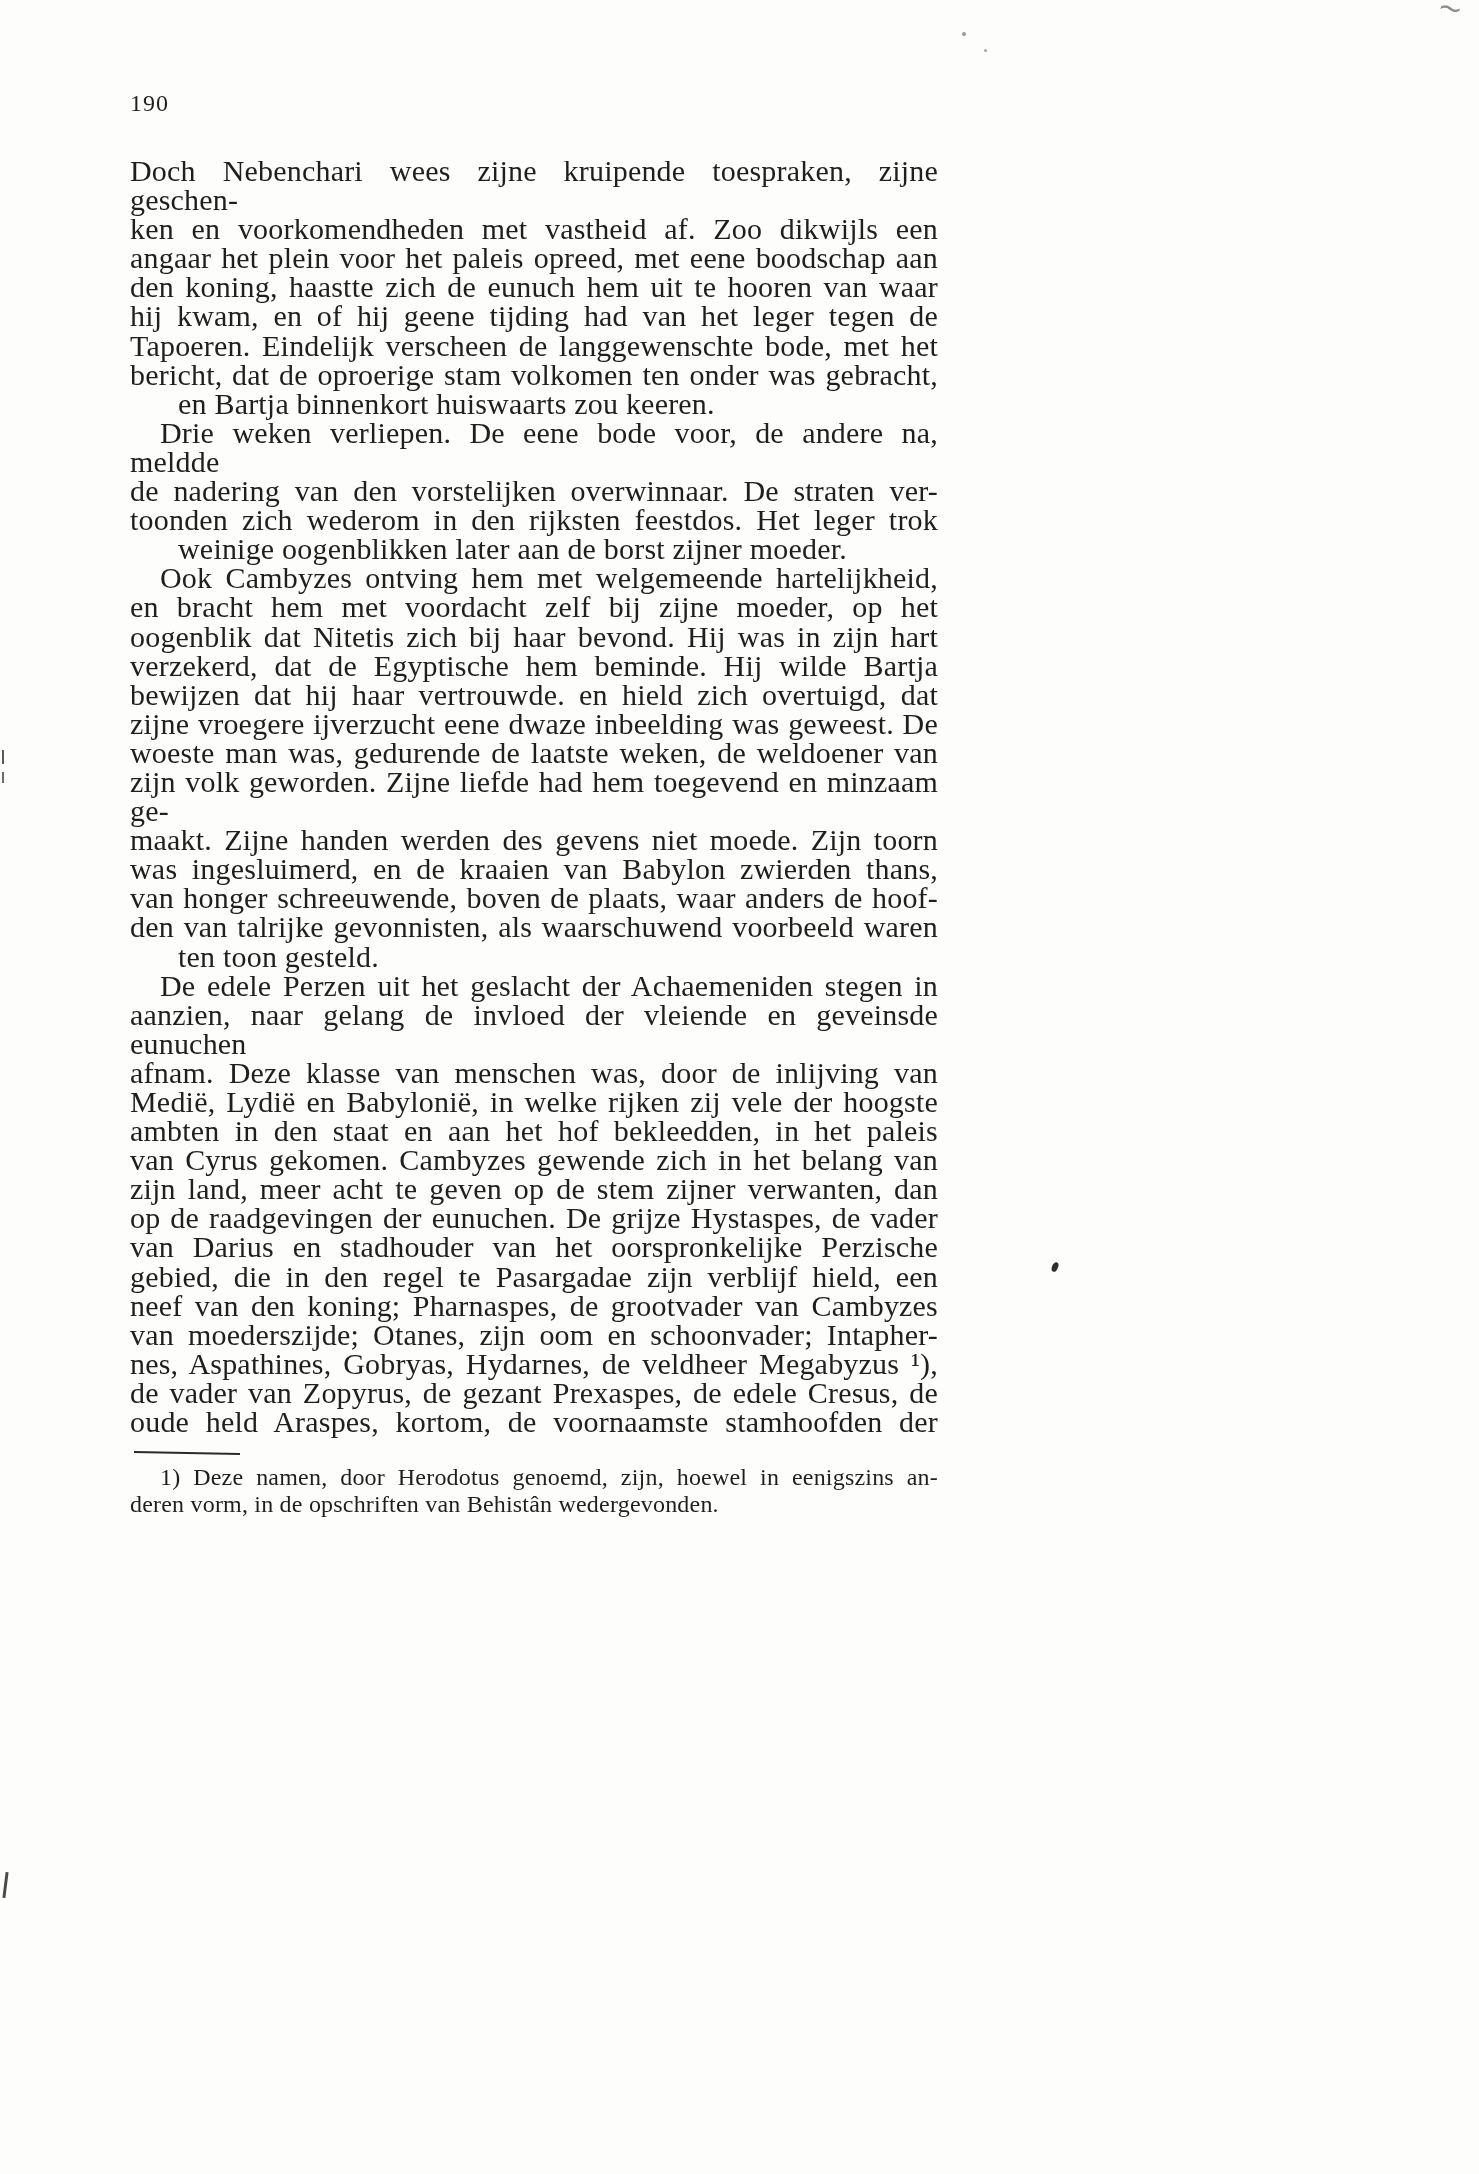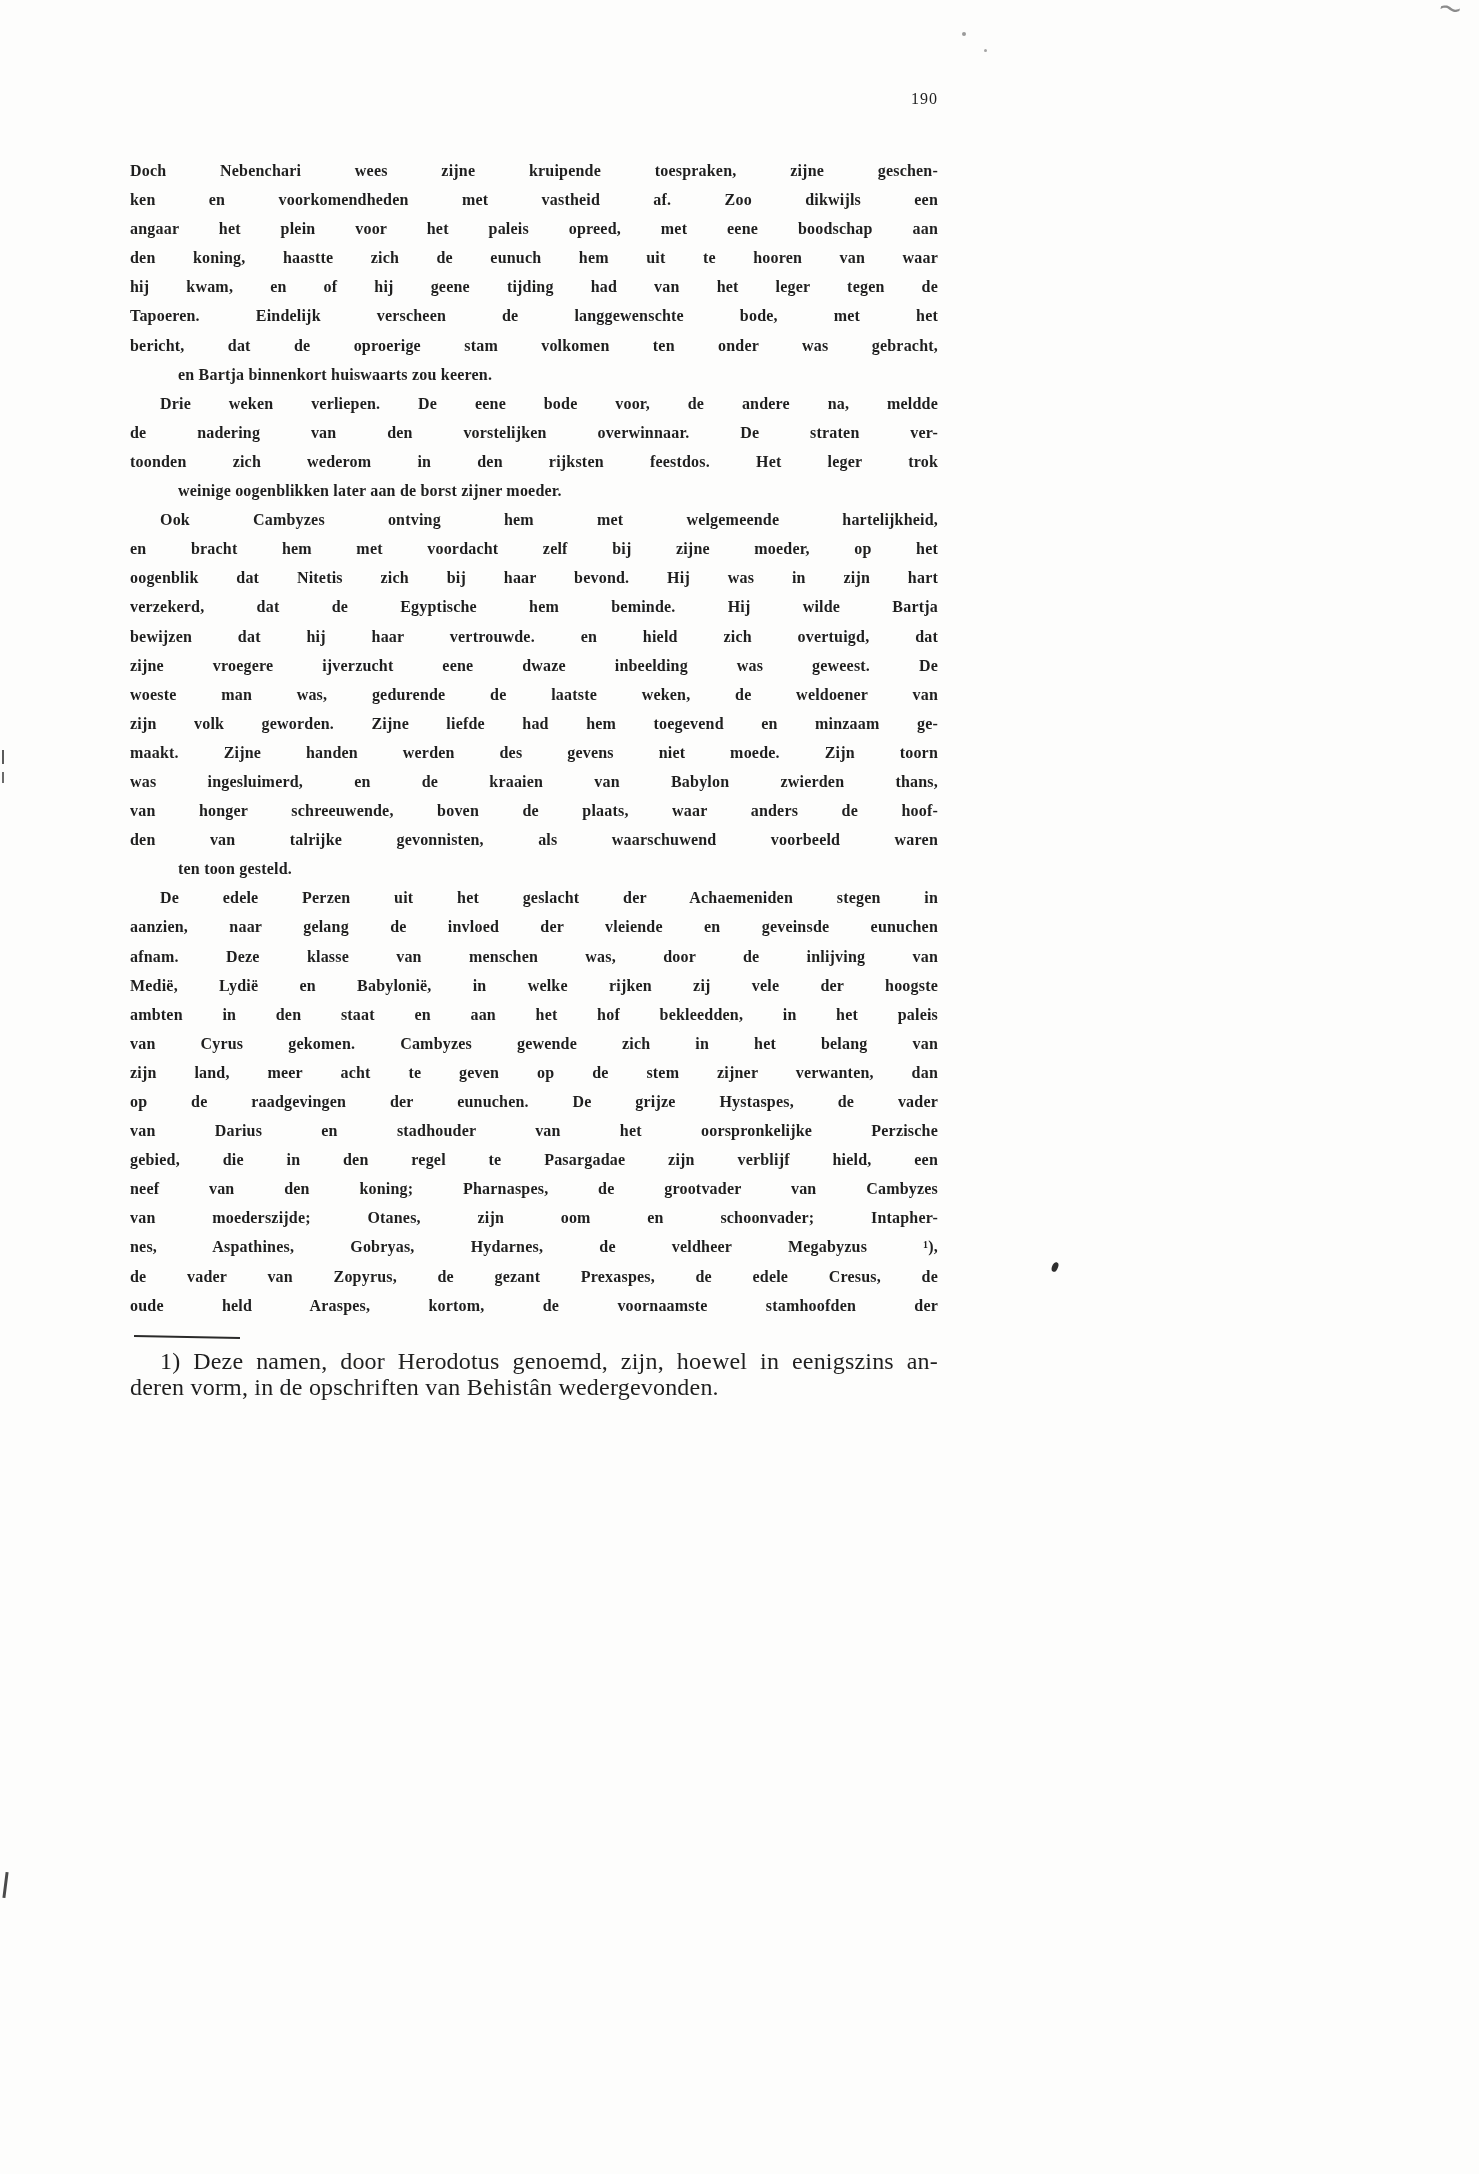--- a/index.html
+++ b/index.html
@@ -14,39 +14,38 @@
     background: #fdfdfc;
     overflow: hidden;
     font-family: "Liberation Serif", "DejaVu Serif", serif;
     color: #1f1f1f;
   }
   .page-number {
     position: absolute;
     top: 90px;
     left: 130px;
     width: 808px;
-    text-align: right;
-    font-size: 16px;
+    text-align: left;
+    font-size: 24px;
     letter-spacing: 1px;
   }
   .text-block {
     position: absolute;
     top: 156px;
     left: 130px;
     width: 808px;
   }
   .para .line {
-    font-size: 16px;
+    font-size: 30px;
     line-height: 29.1px;
     letter-spacing: 0.2px;
     text-align: justify;
     text-align-last: justify;
     text-justify: inter-word;
     white-space: normal;
-    font-weight: bold;
   }
   .para .line.last {
     text-align-last: left;
     margin-left: 48px;
   }
   .para.indent .line:first-child {
     text-indent: 30px;
   }
   .footnote-rule {
     margin: 16px 0 10px 4px;

